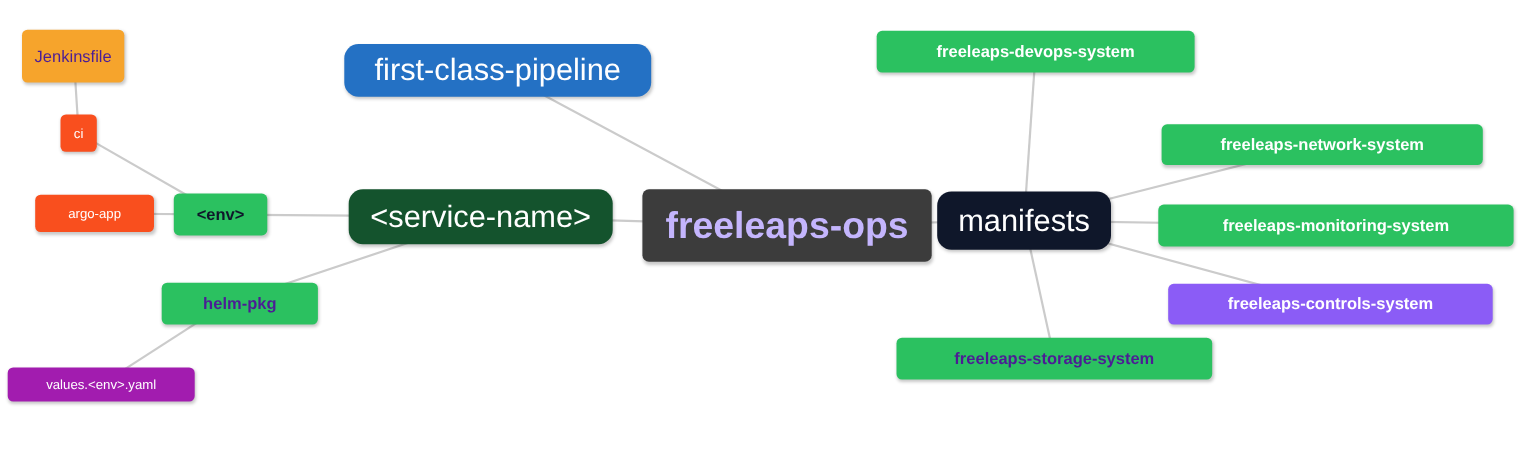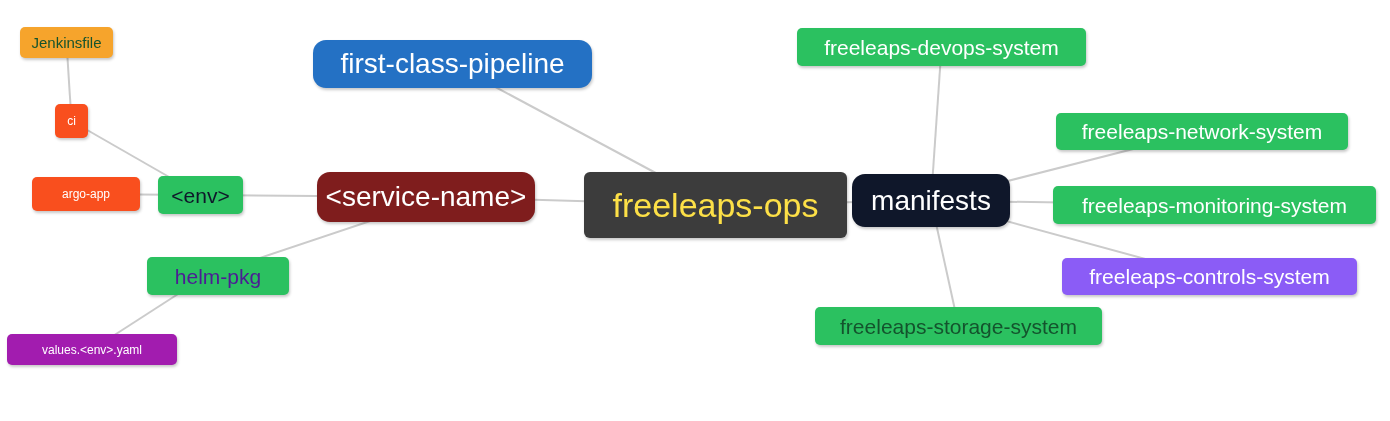--- a/index.html
+++ b/index.html
@@ -31,21 +31,21 @@
     box-sizing: border-box;
     border-radius: 5px;
     box-shadow: 1px 2px 3px rgba(0,0,0,0.22);
     font-weight: 400;
     line-height: 1;
     cursor: default;
     user-select: none;
   }
   .node.root { font-size: 34px; border-radius: 6px; }
   .node.l1   { font-size: 28px; border-radius: 13px; }
-  .node.l2   { font-size: 21px; }
+  .node.l2   { font-size: 15px; font-weight: bold; }
   .node.l3   { font-size: 12px; }
   .node.l4   { font-size: 15px; }
 </style>
 </head>
 <body>
 
 <div class="canvas">
   <svg class="edge-svg" width="1390" height="421">
       <line x1="66.5" y1="42.5" x2="71.5" y2="121" stroke="#CBCBCB" stroke-width="2"></line>
       <line x1="71.5" y1="121" x2="200.5" y2="195" stroke="#CBCBCB" stroke-width="2"></line>
@@ -56,29 +56,29 @@
       <line x1="452.5" y1="64" x2="715.5" y2="205" stroke="#CBCBCB" stroke-width="2"></line>
       <line x1="442" y1="197" x2="715.5" y2="205" stroke="#CBCBCB" stroke-width="2"></line>
       <line x1="715.5" y1="205" x2="931" y2="200.5" stroke="#CBCBCB" stroke-width="2"></line>
       <line x1="931" y1="200.5" x2="941.5" y2="47" stroke="#CBCBCB" stroke-width="2"></line>
       <line x1="931" y1="200.5" x2="1202" y2="131.5" stroke="#CBCBCB" stroke-width="2"></line>
       <line x1="931" y1="200.5" x2="1214.5" y2="205" stroke="#CBCBCB" stroke-width="2"></line>
       <line x1="931" y1="200.5" x2="1209.5" y2="276.5" stroke="#CBCBCB" stroke-width="2"></line>
       <line x1="931" y1="200.5" x2="958.5" y2="326" stroke="#CBCBCB" stroke-width="2"></line>
     </svg>
   <div id="nodes">
-      <div class="node l4" style="left: 20px; top: 27px; width: 93px; height: 31px; background: rgb(246, 164, 44); color: #14532d;">Jenkinsfile</div>
+      <div class="node l4" style="left: 20px; top: 27px; width: 93px; height: 48px; background: rgb(246, 164, 44); color: #4c1d95;">Jenkinsfile</div>
       <div class="node l3" style="left: 55px; top: 104px; width: 33px; height: 34px; background: rgb(249, 79, 30); color: rgb(255, 255, 255);">ci</div>
       <div class="node l3" style="left: 32px; top: 177px; width: 108px; height: 34px; background: rgb(249, 79, 30); color: rgb(255, 255, 255);">argo-app</div>
       <div class="node l2" style="left: 158px; top: 176px; width: 85px; height: 38px; background: rgb(43, 193, 96); color: #0f172a;">&lt;env&gt;</div>
       <div class="node l2" style="left: 147px; top: 257px; width: 142px; height: 38px; background: rgb(43, 193, 96); color: #4c1d95; text-align: right;">helm-pkg</div>
       <div class="node l3" style="left: 7px; top: 334px; width: 170px; height: 31px; background: #a21caf; color: rgb(255, 255, 255);">values.&lt;env&gt;.yaml</div>
       <div class="node l1" style="left: 313px; top: 40px; width: 279px; height: 48px; background: rgb(36, 113, 196); color: rgb(255, 255, 255);">first-class-pipeline</div>
-      <div class="node l1" style="left: 317px; top: 172px; width: 218px; height: 50px; background: #7f1d1d; color: rgb(255, 255, 255);">&lt;service-name&gt;</div>
-      <div class="node root" style="left: 584px; top: 172px; width: 263px; height: 66px; background: rgb(60, 60, 60); color: #fde047;">freeleaps-ops</div>
+      <div class="node l1" style="left: 317px; top: 172px; width: 240px; height: 50px; background: #14532d; color: rgb(255, 255, 255);">&lt;service-name&gt;</div>
+      <div class="node root" style="left: 584px; top: 172px; width: 263px; height: 66px; background: rgb(60, 60, 60); color: #c4b5fd; font-weight: bold;">freeleaps-ops</div>
       <div class="node l1" style="left: 852px; top: 174px; width: 158px; height: 53px; background: #0f172a; color: rgb(255, 255, 255);">manifests</div>
       <div class="node l2" style="left: 797px; top: 28px; width: 289px; height: 38px; background: rgb(43, 193, 96); color: rgb(255, 255, 255);">freeleaps-devops-system</div>
       <div class="node l2" style="left: 1056px; top: 113px; width: 292px; height: 37px; background: rgb(43, 193, 96); color: rgb(255, 255, 255);">freeleaps-network-system</div>
       <div class="node l2" style="left: 1053px; top: 186px; width: 323px; height: 38px; background: rgb(43, 193, 96); color: rgb(255, 255, 255);">freeleaps-monitoring-system</div>
       <div class="node l2" style="left: 1062px; top: 258px; width: 295px; height: 37px; background: #8b5cf6; color: rgb(255, 255, 255);">freeleaps-controls-system</div>
-      <div class="node l2" style="left: 815px; top: 307px; width: 287px; height: 38px; background: rgb(43, 193, 96); color: #14532d;">freeleaps-storage-system</div>
+      <div class="node l2" style="left: 815px; top: 307px; width: 287px; height: 38px; background: rgb(43, 193, 96); color: #4c1d95;">freeleaps-storage-system</div>
     </div>
 </div>
 
 </body></html>

